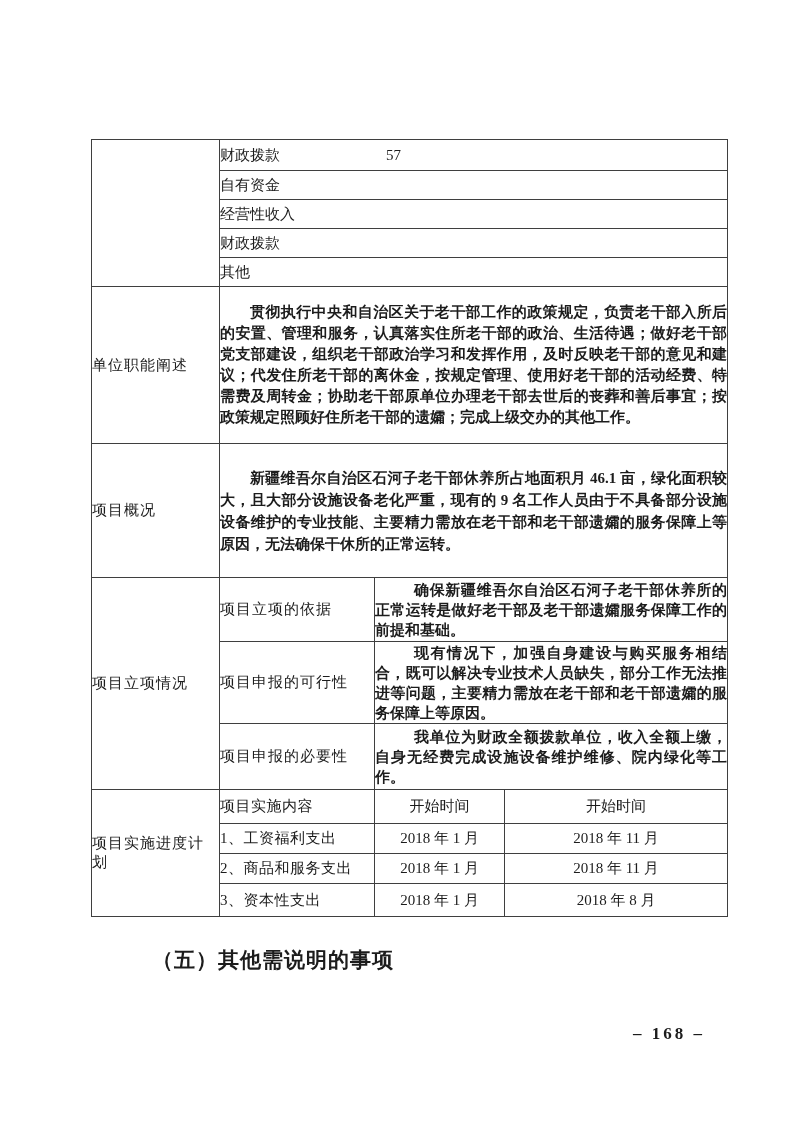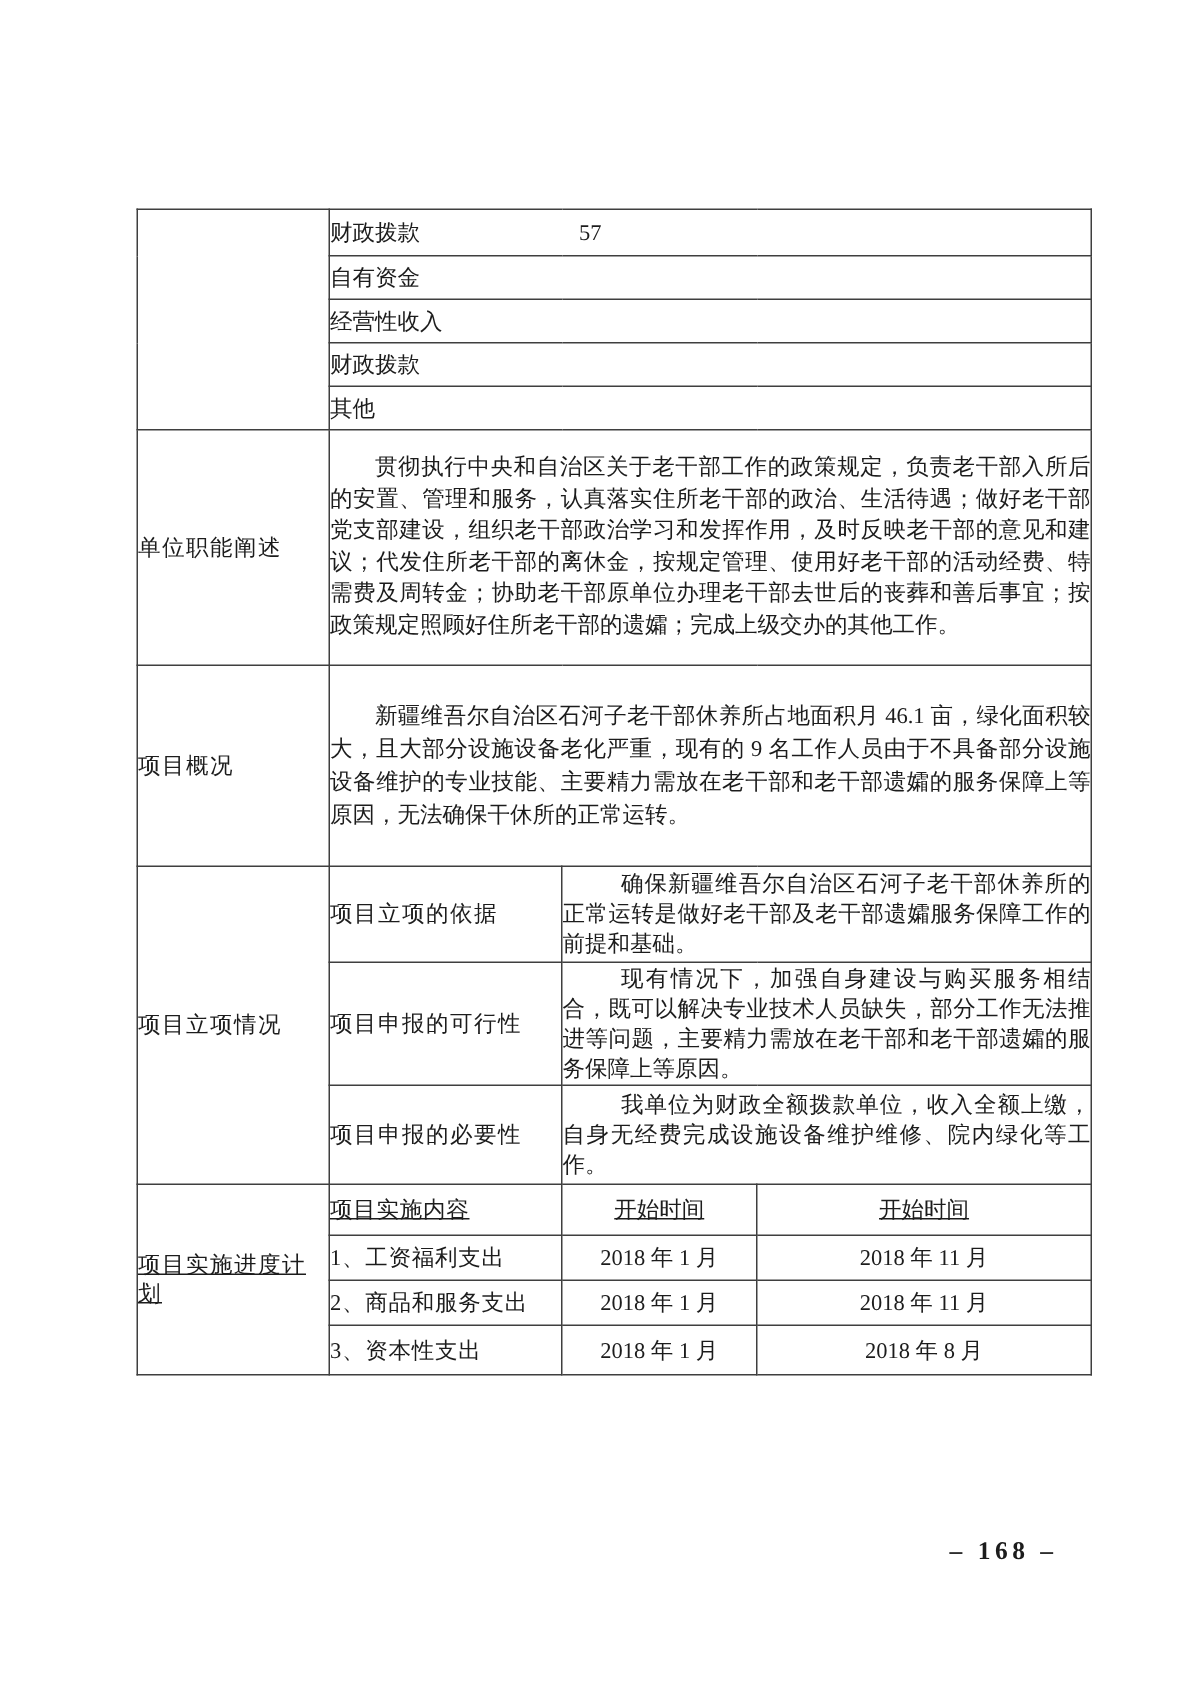--- a/index.html
+++ b/index.html
@@ -20,28 +20,28 @@
   td.e-l { border-left-width:2px; }
   td.e-r { border-right-width:2px; }
   td.e-b { border-bottom-width:2px; }
   td.e-t { border-top-width:2px; }
   td.no-t { border-top:none; }
 
   
   tr.h30 td { height:30px; } tr.h28 td { height:28px; }
   tr.h156 td { height:156px; } tr.h133 td { height:133px; }
   tr.h63 td { height:63px; } tr.h81 td { height:81px; }
-  tr.h65 td { height:65px; } tr.h33 td { height:33px;text-decoration:underline; }
+  tr.h65 td { height:65px; } tr.h33 td { height:33px; }
   tr.h29 td { height:29px; } tr.h32 td { height:32px; }
 
   td.lbl { text-align:left; letter-spacing:1px; }
   td.left-pad { padding-left:9px; }
   .income-val { display:inline-block; margin-left:106px; }
 
-  td.para { text-align:justify; padding:2px 9px; }
+  td.para { text-align:justify; padding:2px 9px;font-weight:bold; }
   td.para p { margin:0; }
   .indent2 { text-indent:2em; }
   .indent26 { text-indent:2.6em; }
   .lh21 { line-height:21px; }
   .lh22 { line-height:22px; }
   .lh20 { line-height:20px; }
 
   td.center { text-align:center; }
   td.sched-left { text-align:left; padding-left:8px; letter-spacing:0.5px; }
 
@@ -146,16 +146,17 @@
       <td class="e-r center">2018 年 11 月</td>
     </tr>
     <tr class="h32">
       <td class="e-b sched-left">3、资本性支出</td>
       <td class="e-b center">2018 年 1 月</td>
       <td class="e-b e-r center">2018 年 8 月</td>
     </tr>
   </tbody>
     </table>
 
+  <div class="section-heading">（五）其他需说明的事项</div>
 
   <div class="page-number">– 168 –</div>
 
 </div>
 
 </body></html>

